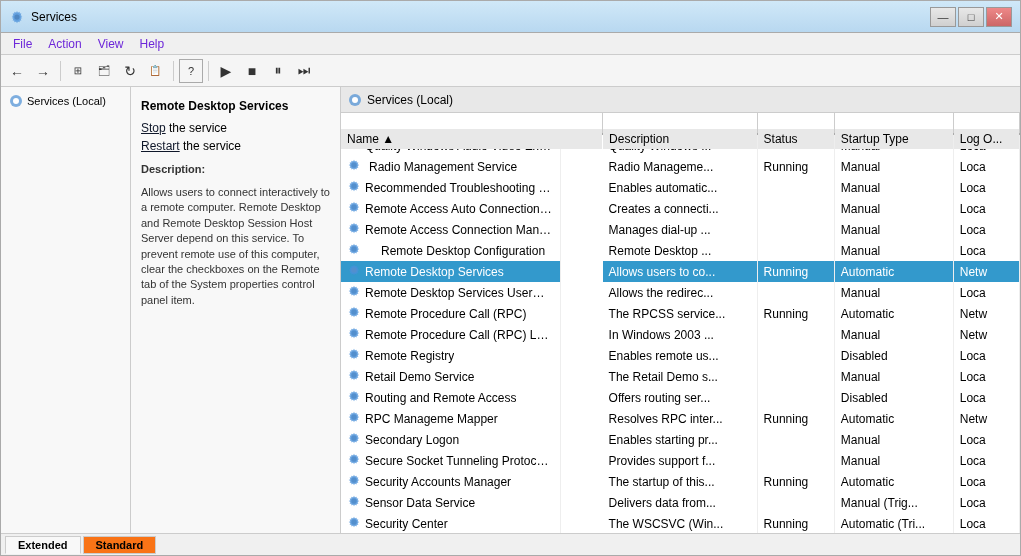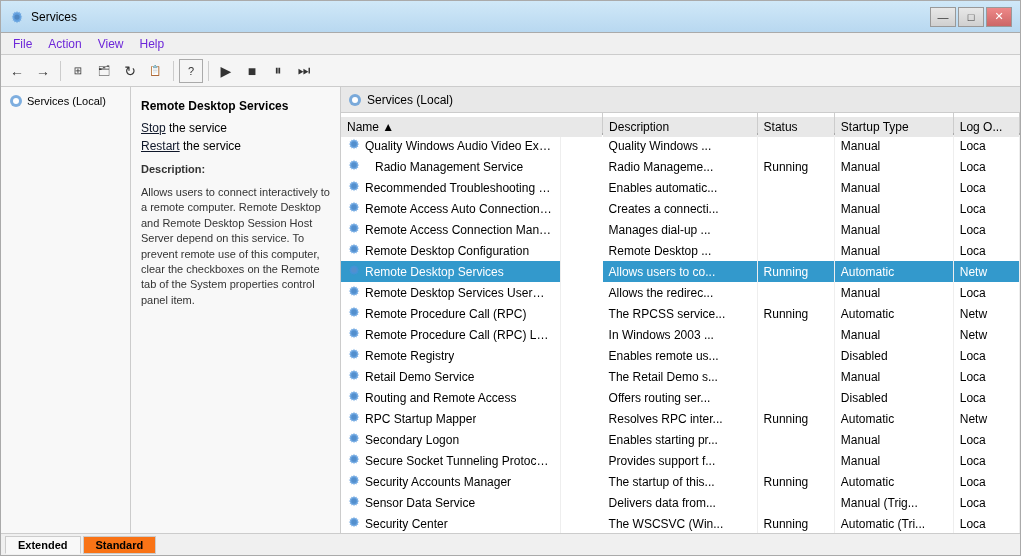--- a/index.html
+++ b/index.html
@@ -225,21 +225,21 @@
     }
 
     thead th {
       background: #e8e8e8;
       border-right: 1px solid #ccc;
       border-bottom: 2px solid #aaa;
       padding: 3px 6px;
       text-align: left;
       font-weight: normal;
       position: sticky;
-      top: 4px;
+      top: 16px;
       white-space: nowrap;
       cursor: pointer;
       user-select: none;
     }
 
     tbody tr {
       cursor: pointer;
     }
 
     tbody tr.selected td {
@@ -399,21 +399,21 @@
       <path d="M8 2 L9 4 L11 3 L11 5 L13 5 L12 7 L14 8 L12 9 L13 11 L11 11 L11 13 L9 12 L8 14 L7 12 L5 13 L5 11 L3 11 L4 9 L2 8 L4 7 L3 5 L5 5 L5 3 L7 4 Z" fill="#4a90d9" opacity="0.85"></path>
     </svg></span>
                   <span style="overflow: hidden; text-overflow: ellipsis;">Quality Windows Audio Video Experience</span>
                 </td>
                 <td>Quality Windows ...</td>
                 <td></td>
                 <td>Manual</td>
                 <td>Loca</td>
               </tr>
               <tr>
-                <td style="display: flex; align-items: center; gap: 14px; max-width: 220px; overflow: hidden; text-overflow: ellipsis; white-space: nowrap;">
+                <td style="display: flex; align-items: center; gap: 8px; max-width: 220px; overflow: hidden; text-overflow: ellipsis; white-space: nowrap;">
                   <span style="flex-shrink: 0;"><svg width="14" height="14" viewBox="0 0 16 16">
       <circle cx="8" cy="8" r="3" fill="#888"></circle>
       <path d="M8 2 L9 4 L11 3 L11 5 L13 5 L12 7 L14 8 L12 9 L13 11 L11 11 L11 13 L9 12 L8 14 L7 12 L5 13 L5 11 L3 11 L4 9 L2 8 L4 7 L3 5 L5 5 L5 3 L7 4 Z" fill="#4a90d9" opacity="0.85"></path>
     </svg></span>
                   <span style="overflow: hidden; text-overflow: ellipsis;">Radio Management Service</span>
                 </td>
                 <td>Radio Manageme...</td>
                 <td>Running</td>
                 <td>Manual</td>
                 <td>Loca</td>
@@ -451,21 +451,21 @@
       <path d="M8 2 L9 4 L11 3 L11 5 L13 5 L12 7 L14 8 L12 9 L13 11 L11 11 L11 13 L9 12 L8 14 L7 12 L5 13 L5 11 L3 11 L4 9 L2 8 L4 7 L3 5 L5 5 L5 3 L7 4 Z" fill="#4a90d9" opacity="0.85"></path>
     </svg></span>
                   <span style="overflow: hidden; text-overflow: ellipsis;">Remote Access Connection Manager</span>
                 </td>
                 <td>Manages dial-up ...</td>
                 <td></td>
                 <td>Manual</td>
                 <td>Loca</td>
               </tr>
               <tr>
-                <td style="display: flex; align-items: center; gap: 4px; max-width: 220px; overflow: hidden; text-overflow: ellipsis; white-space: nowrap;">
+                <td style="display: flex; align-items: center; gap: 20px; max-width: 220px; overflow: hidden; text-overflow: ellipsis; white-space: nowrap;">
                   <span style="flex-shrink: 0;"><svg width="14" height="14" viewBox="0 0 16 16">
       <circle cx="8" cy="8" r="3" fill="#888"></circle>
       <path d="M8 2 L9 4 L11 3 L11 5 L13 5 L12 7 L14 8 L12 9 L13 11 L11 11 L11 13 L9 12 L8 14 L7 12 L5 13 L5 11 L3 11 L4 9 L2 8 L4 7 L3 5 L5 5 L5 3 L7 4 Z" fill="#4a90d9" opacity="0.85"></path>
     </svg></span>
                   <span style="overflow: hidden; text-overflow: ellipsis;">Remote Desktop Configuration</span>
                 </td>
                 <td>Remote Desktop ...</td>
                 <td></td>
                 <td>Manual</td>
                 <td>Loca</td>
@@ -560,21 +560,21 @@
                 <td></td>
                 <td>Disabled</td>
                 <td>Loca</td>
               </tr>
               <tr>
                 <td style="display: flex; align-items: center; gap: 4px; max-width: 220px; overflow: hidden; text-overflow: ellipsis; white-space: nowrap;">
                   <span style="flex-shrink: 0;"><svg width="14" height="14" viewBox="0 0 16 16">
       <circle cx="8" cy="8" r="3" fill="#888"></circle>
       <path d="M8 2 L9 4 L11 3 L11 5 L13 5 L12 7 L14 8 L12 9 L13 11 L11 11 L11 13 L9 12 L8 14 L7 12 L5 13 L5 11 L3 11 L4 9 L2 8 L4 7 L3 5 L5 5 L5 3 L7 4 Z" fill="#4a90d9" opacity="0.85"></path>
     </svg></span>
-                  <span style="overflow: hidden; text-overflow: ellipsis;">RPC Startup Mapper</span>
+                  <span style="overflow: hidden; text-overflow: ellipsis;">RPC Manageme Mapper</span>
                 </td>
                 <td>Resolves RPC inter...</td>
                 <td>Running</td>
                 <td>Automatic</td>
                 <td>Netw</td>
               </tr>
               <tr>
                 <td style="display: flex; gap: 4px; max-width: 220px; overflow: hidden; text-overflow: ellipsis; white-space: nowrap;">
                   <span style="flex-shrink: 0;"><svg width="14" height="14" viewBox="0 0 16 16">
       <circle cx="8" cy="8" r="3" fill="#888"></circle>

